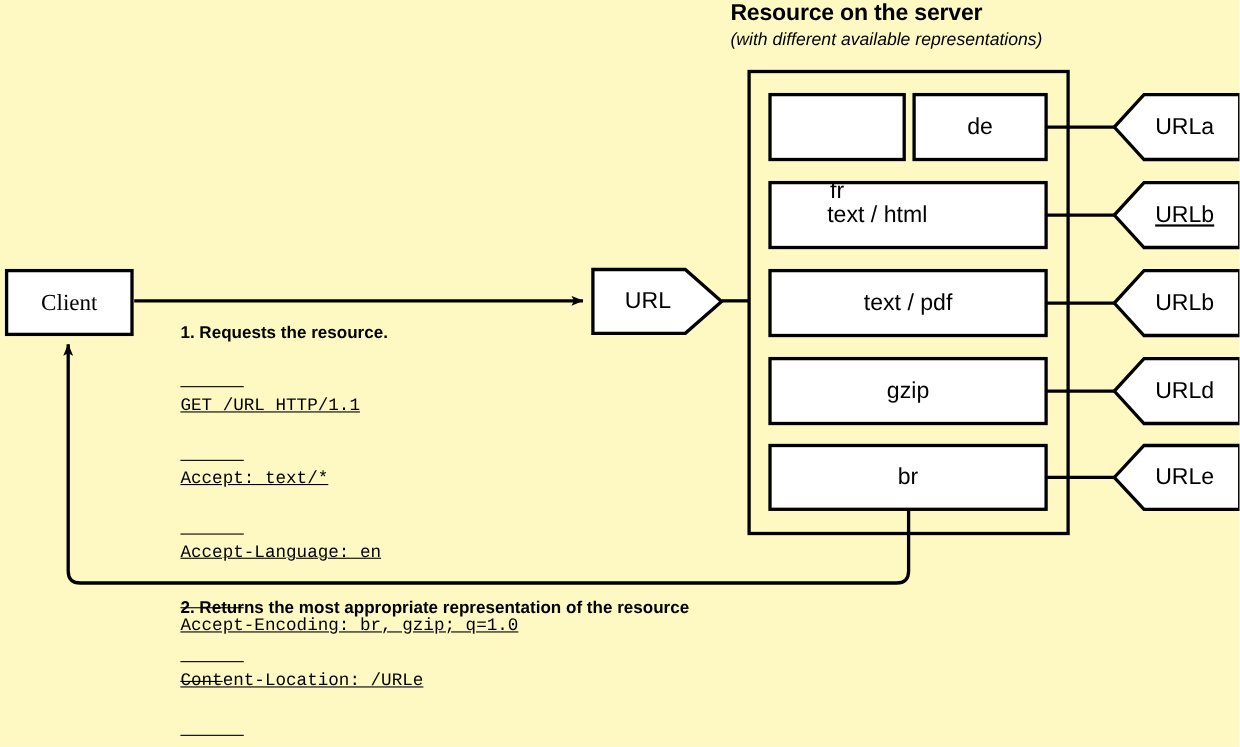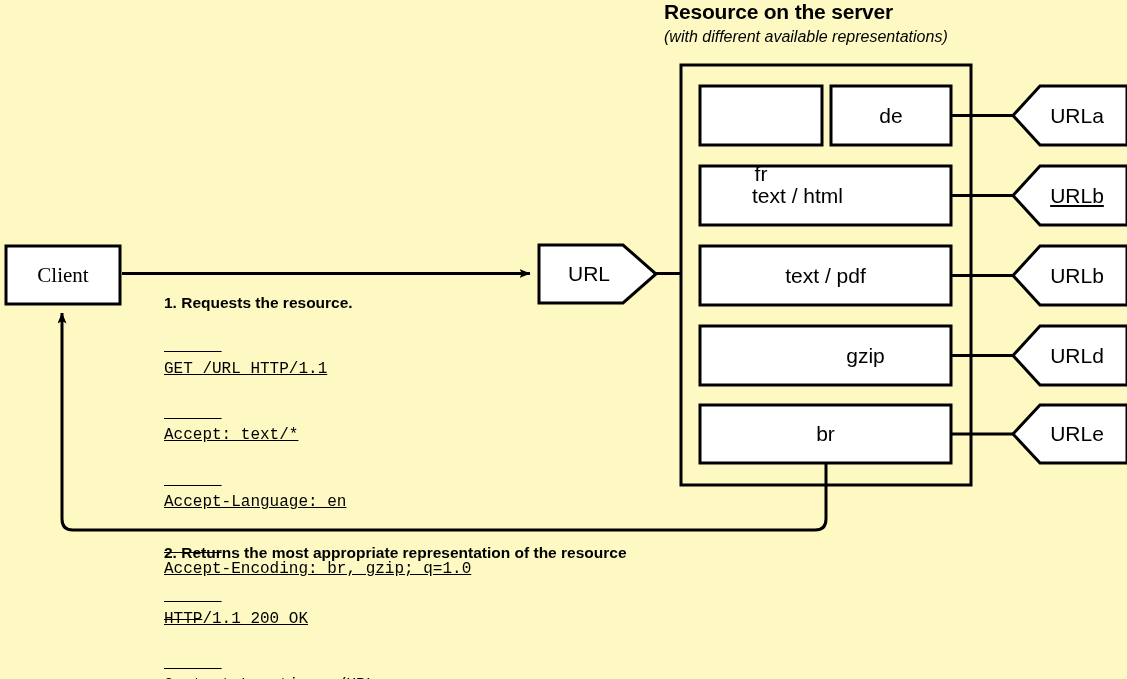--- a/index.html
+++ b/index.html
@@ -128,21 +128,21 @@
   </svg>
 
   <div class="shape-label" style="left:6px; top:246px; width:114px; height:58px;font-family:Liberation Serif, serif;">Client</div>
 
   <div class="shape-label" style="left:539px; top:245px; width:100px; height:58px;">URL</div>
 
   <div class="shape-label" style="left:700px; top:100px; width:122px; height:59px;margin-top:44px;">fr</div>
   <div class="shape-label" style="left:831px; top:86px; width:120px; height:59px;">de</div>
   <div class="shape-label" style="left:672px; top:166px; width:251px; height:59px;">text / html</div>
   <div class="shape-label" style="left:700px; top:246px; width:251px; height:59px;">text / pdf</div>
-  <div class="shape-label" style="left:700px; top:326px; width:251px; height:59px;padding-left:40px;">gzip</div>
+  <div class="shape-label" style="left:700px; top:326px; width:251px; height:59px;">gzip</div>
   <div class="shape-label" style="left:700px; top:405px; width:251px; height:58px;">br</div>
 
   <div class="shape-label url-tag" style="left:1036px; top:86px; width:82px; height:59px;">URLa</div>
   <div class="shape-label url-tag" style="left:1036px; top:166px; width:82px; height:59px;text-decoration:underline;">URLb</div>
   <div class="shape-label url-tag" style="left:1036px; top:246px; width:82px; height:59px;">URLb</div>
   <div class="shape-label url-tag" style="left:1036px; top:326px; width:82px; height:59px;">URLd</div>
   <div class="shape-label url-tag" style="left:1036px; top:405px; width:82px; height:58px;">URLe</div>
 
   <div class="note" id="note-request">
     <div class="note-title">1. Requests the resource.</div>
@@ -150,21 +150,20 @@
       <div>GET /URL HTTP/1.1</div>
       <div>Accept: text/*</div>
       <div>Accept-Language: en</div>
       <div>Accept-Encoding: br, gzip; q=1.0</div>
     </div>
   </div>
 
   <div class="note" id="note-response">
     <div class="note-title">2. Returns the most appropriate representation of the resource</div>
     <div class="note-lines">
-      <div>HTTP/1.1 200 OK</div>
       <div>Content-Location: /URLe</div>
       
       
       
     </div>
   </div>
 
 </div>
 
 </body></html>

